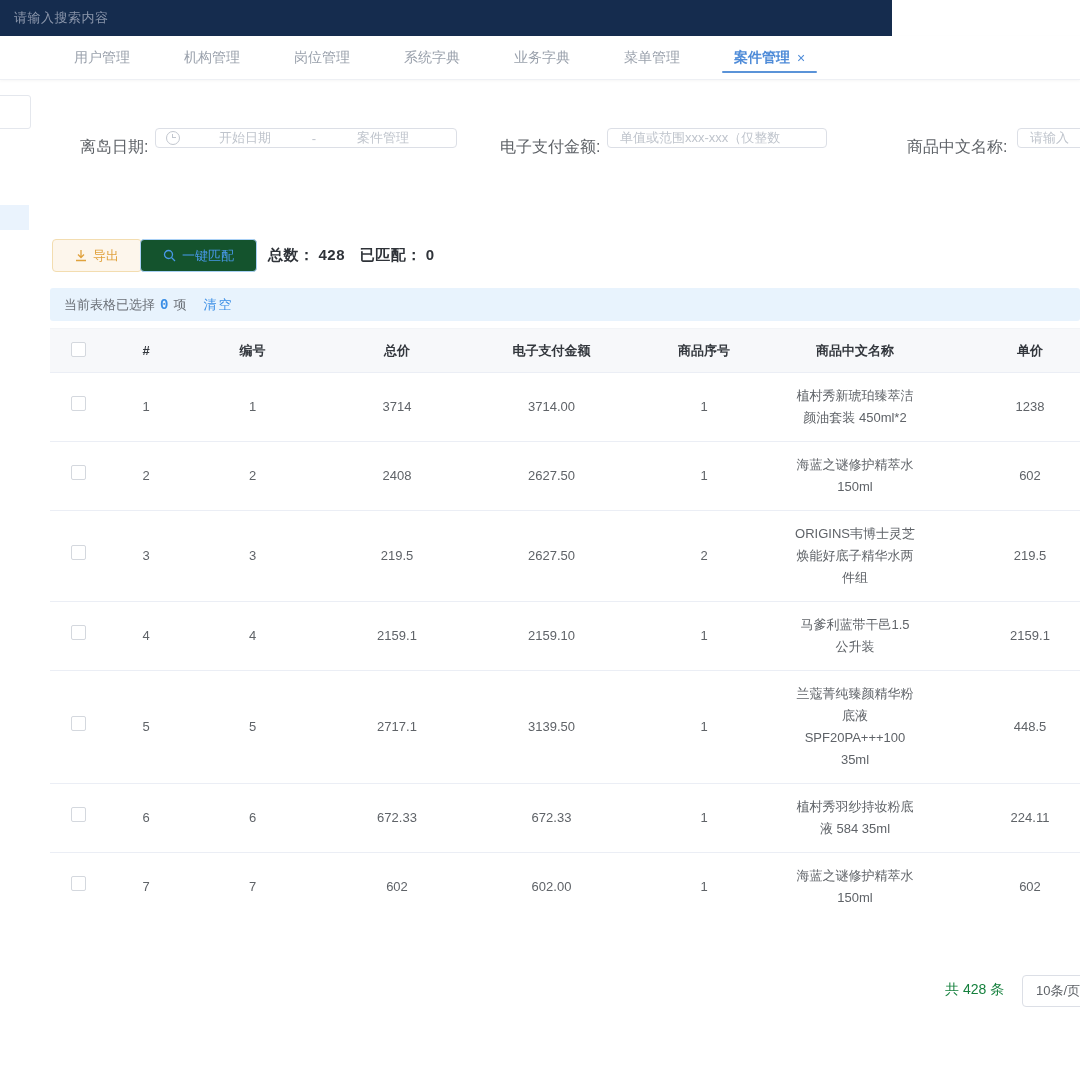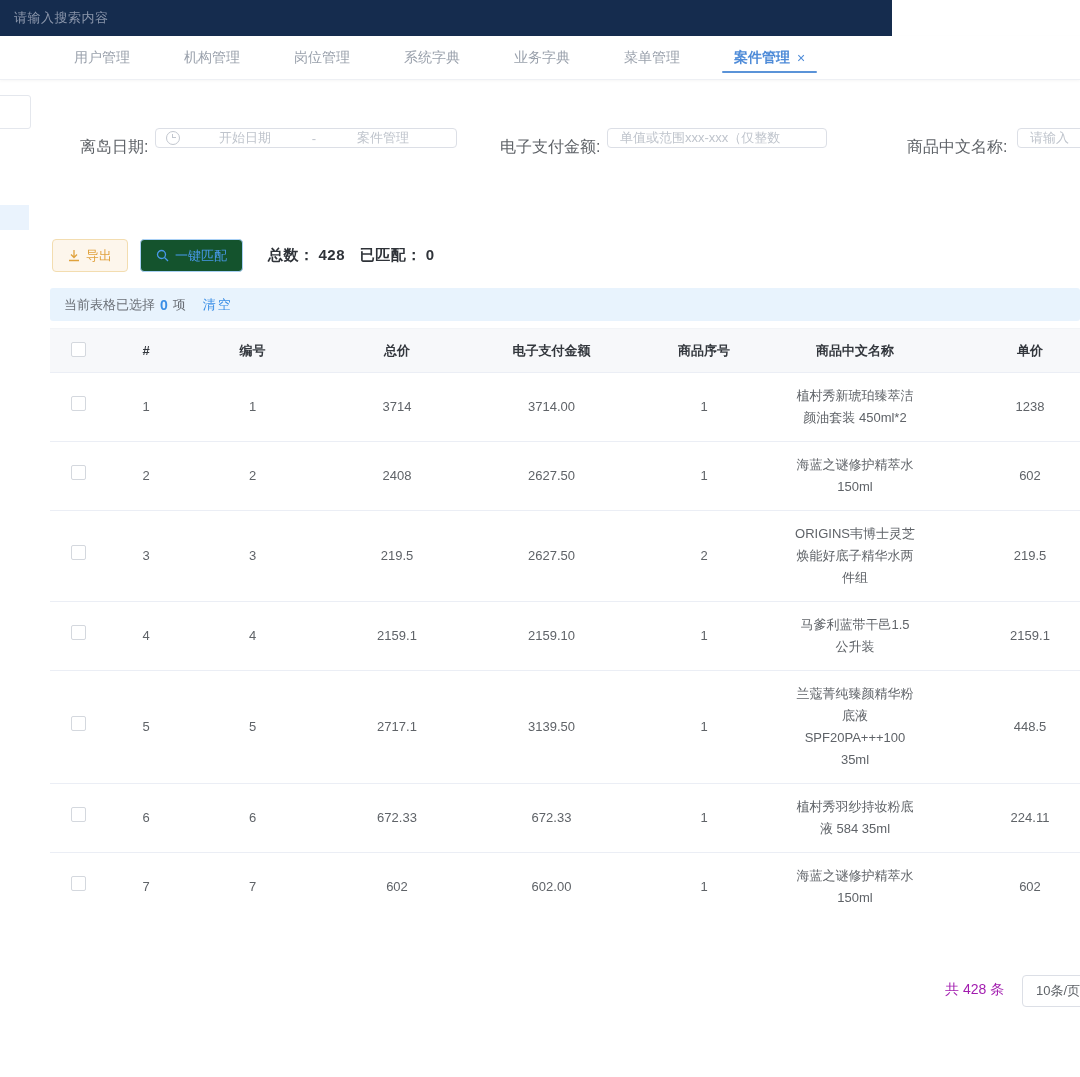--- a/index.html
+++ b/index.html
@@ -41,51 +41,51 @@
     position:relative; flex:0 0 auto; margin-right:2px; }
   .clock::after { content:""; position:absolute; left:5px; top:2px; width:1.4px;
     height:4px; background:#c2c7cf; }
   .clock::before { content:""; position:absolute; left:5px; top:5px; width:4px;
     height:1.4px; background:#c2c7cf; }
   .payment-input { left:607px; width:220px; padding:8px 12px; }
   .product-input { left:1017px; width:130px; padding:0 12px; }
 
   
   .btn { position:absolute; top:239px; height:33px; border-radius:4px;
-    display:flex; align-items:center; gap:6px; font-size:13px; padding:0 15px;
+    display:flex; align-items:center; gap:6px; font-size:13px; padding:0 22px;
     cursor:pointer; }
   .btn-export { left:52px; background:#fdf6ec; border:1px solid #f3ddb0; color:#e0a23d; }
   .btn-match  { left:140px; background:#14532d; border:1px solid #a9d0f5; color:#4898e8; }
   .btn svg { display:block; }
   .counts { position:absolute; left:268px; top:246px; font-size:15px;
     color:#2f3339; font-weight:bold; letter-spacing:.5px; }
   .counts .num { margin:0 10px 0 4px; }
 
   
   .selbar { position:absolute; left:50px; top:288px; width:1030px; height:33px;
     background:#e8f3fd; border-radius:3px; display:flex; align-items:center;
-    padding-left:14px; font-size:13px; color:#6b7077; gap:5px; }
+    padding-left:14px; font-size:13px; color:#6b7077; gap:5px;font-family:Liberation Mono, monospace; }
   .selbar .sel-count { color:#3a8ee6; font-weight:bold; font-size:14px; }
   .selbar .clear { color:#3a8ee6; margin-left:12px; cursor:pointer; letter-spacing:2px; }
 
   
   .table-wrap { position:absolute; left:50px; top:328px; width:1030px; height:581px;
     overflow:hidden; }
   table { border-collapse:collapse; table-layout:fixed; width:1080px; }
   thead th { height:44px; background:#f7f8fa; font-size:13px; font-weight:bold;
     color:#33373d; text-align:center; border-bottom:1px solid #ebeef5;
     border-top:1px solid #f2f4f7; }
   tbody td { font-size:13px; color:#5f6368; text-align:center; padding:12px 6px;
     line-height:22px; border-bottom:1px solid #ebeef5; background:#fff; height:68px; }
   td.name-cell { padding:12px 14px; }
   .cbx { width:15px; height:15px; border:1px solid #d4d8de; border-radius:2px;
     background:#fff; display:inline-block; cursor:pointer; }
 
   
-  .page-total { position:absolute; left:945px; top:981px; font-size:14px; color:#a21caf; }
+  .page-total { position:absolute; left:945px; top:981px; font-size:14px; color:#15803d; }
   .page-size { position:absolute; left:1022px; top:975px; width:110px; height:32px;
     background:#fff; border:1px solid #dcdfe6; border-radius:4px; font-size:13px;
     color:#5f6368; display:flex; align-items:center; padding-left:13px; cursor:pointer; }
 </style>
 </head>
 <body>
 
 <header class="topbar">
   <span class="search-text">请输入搜索内容</span>
 </header>

